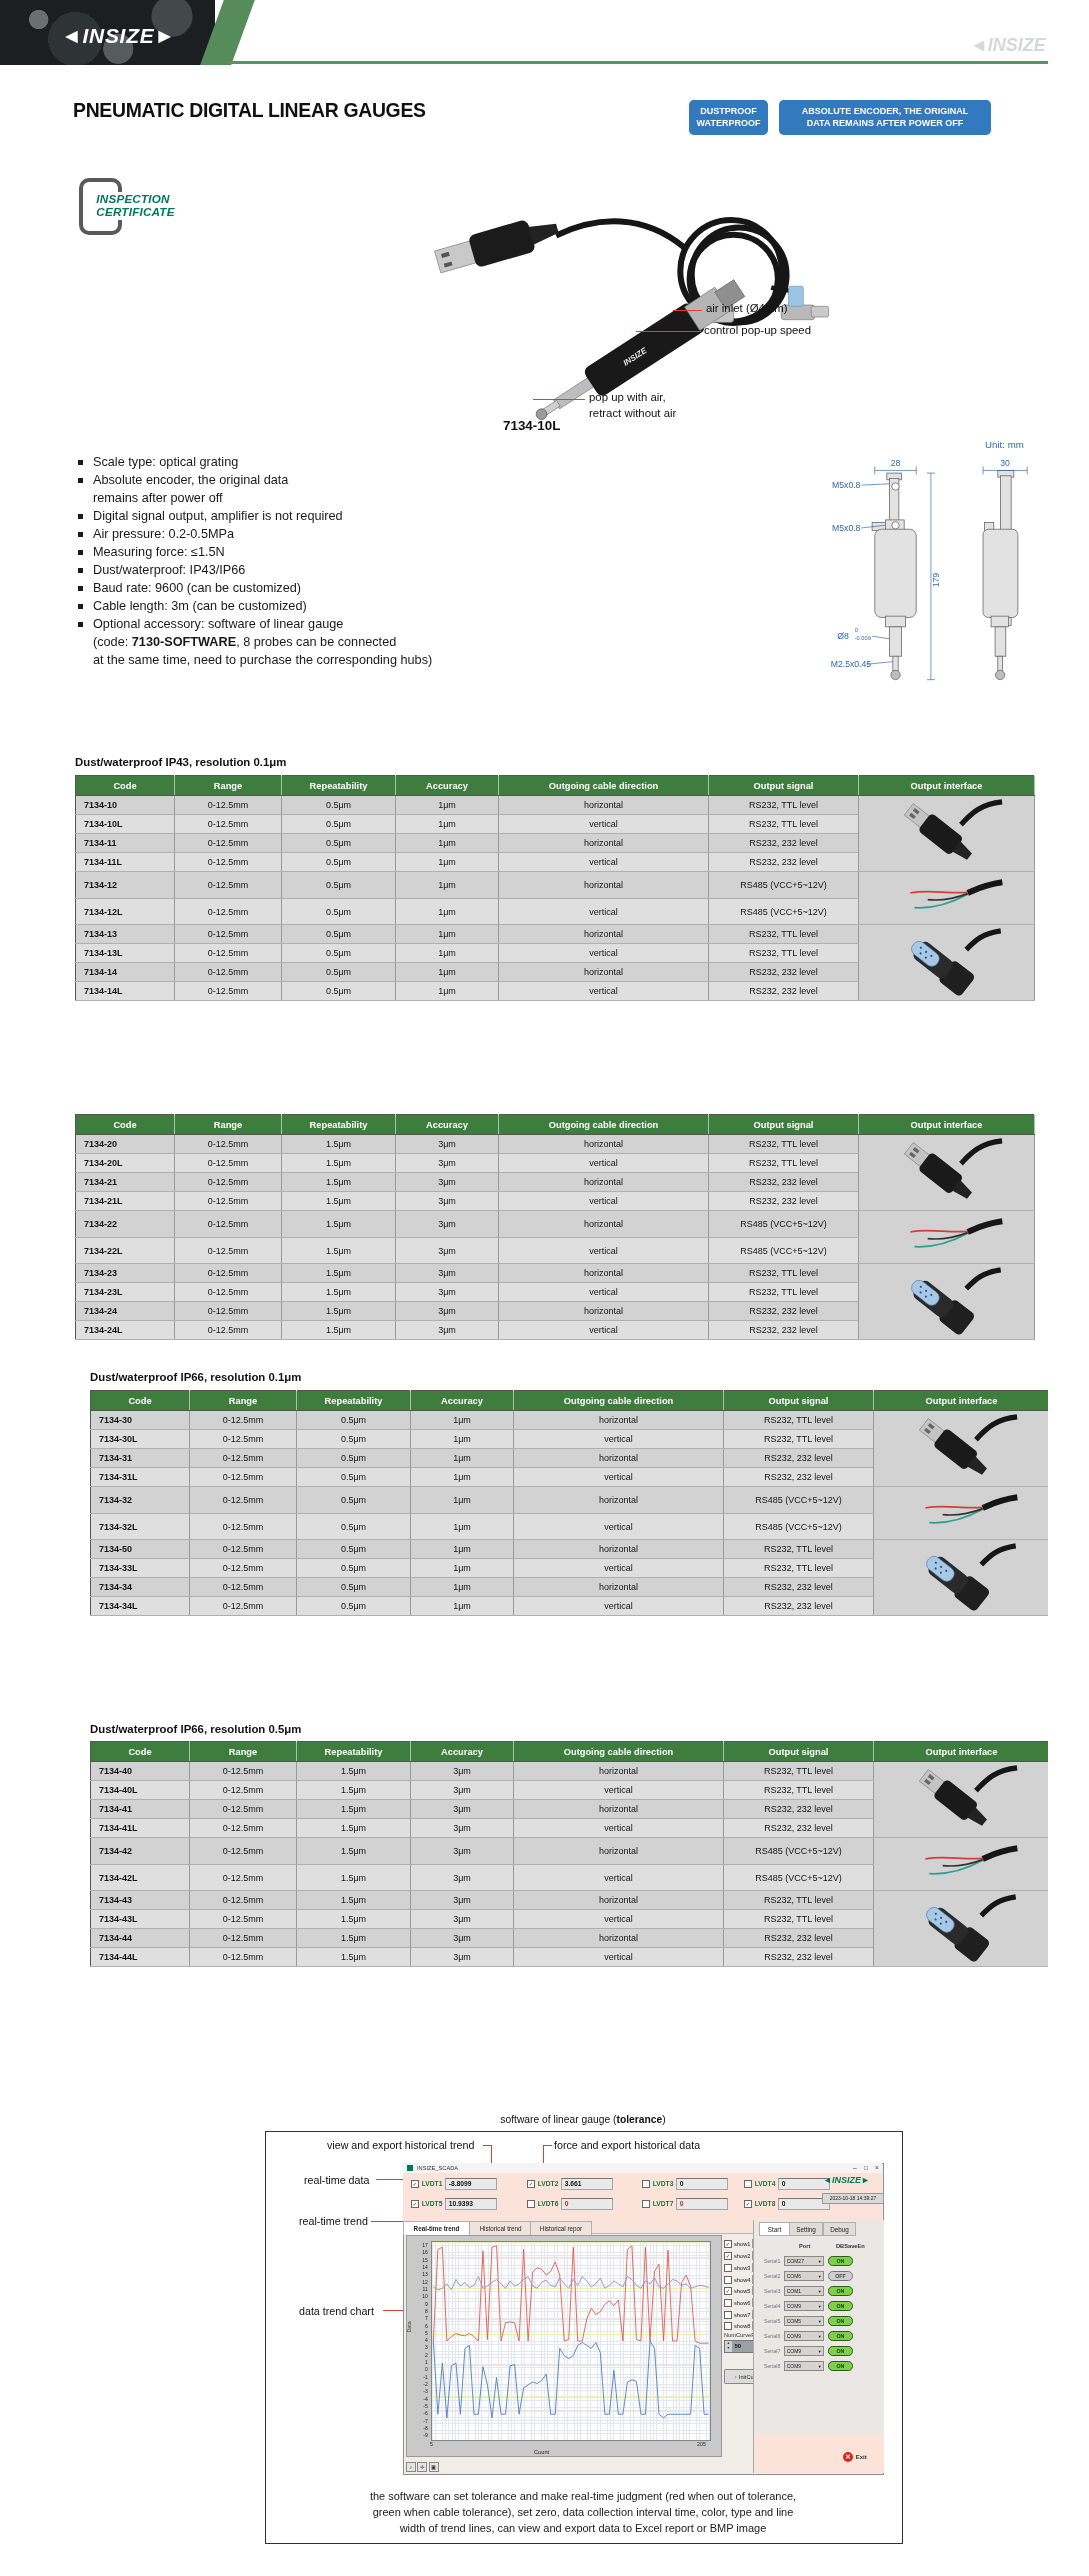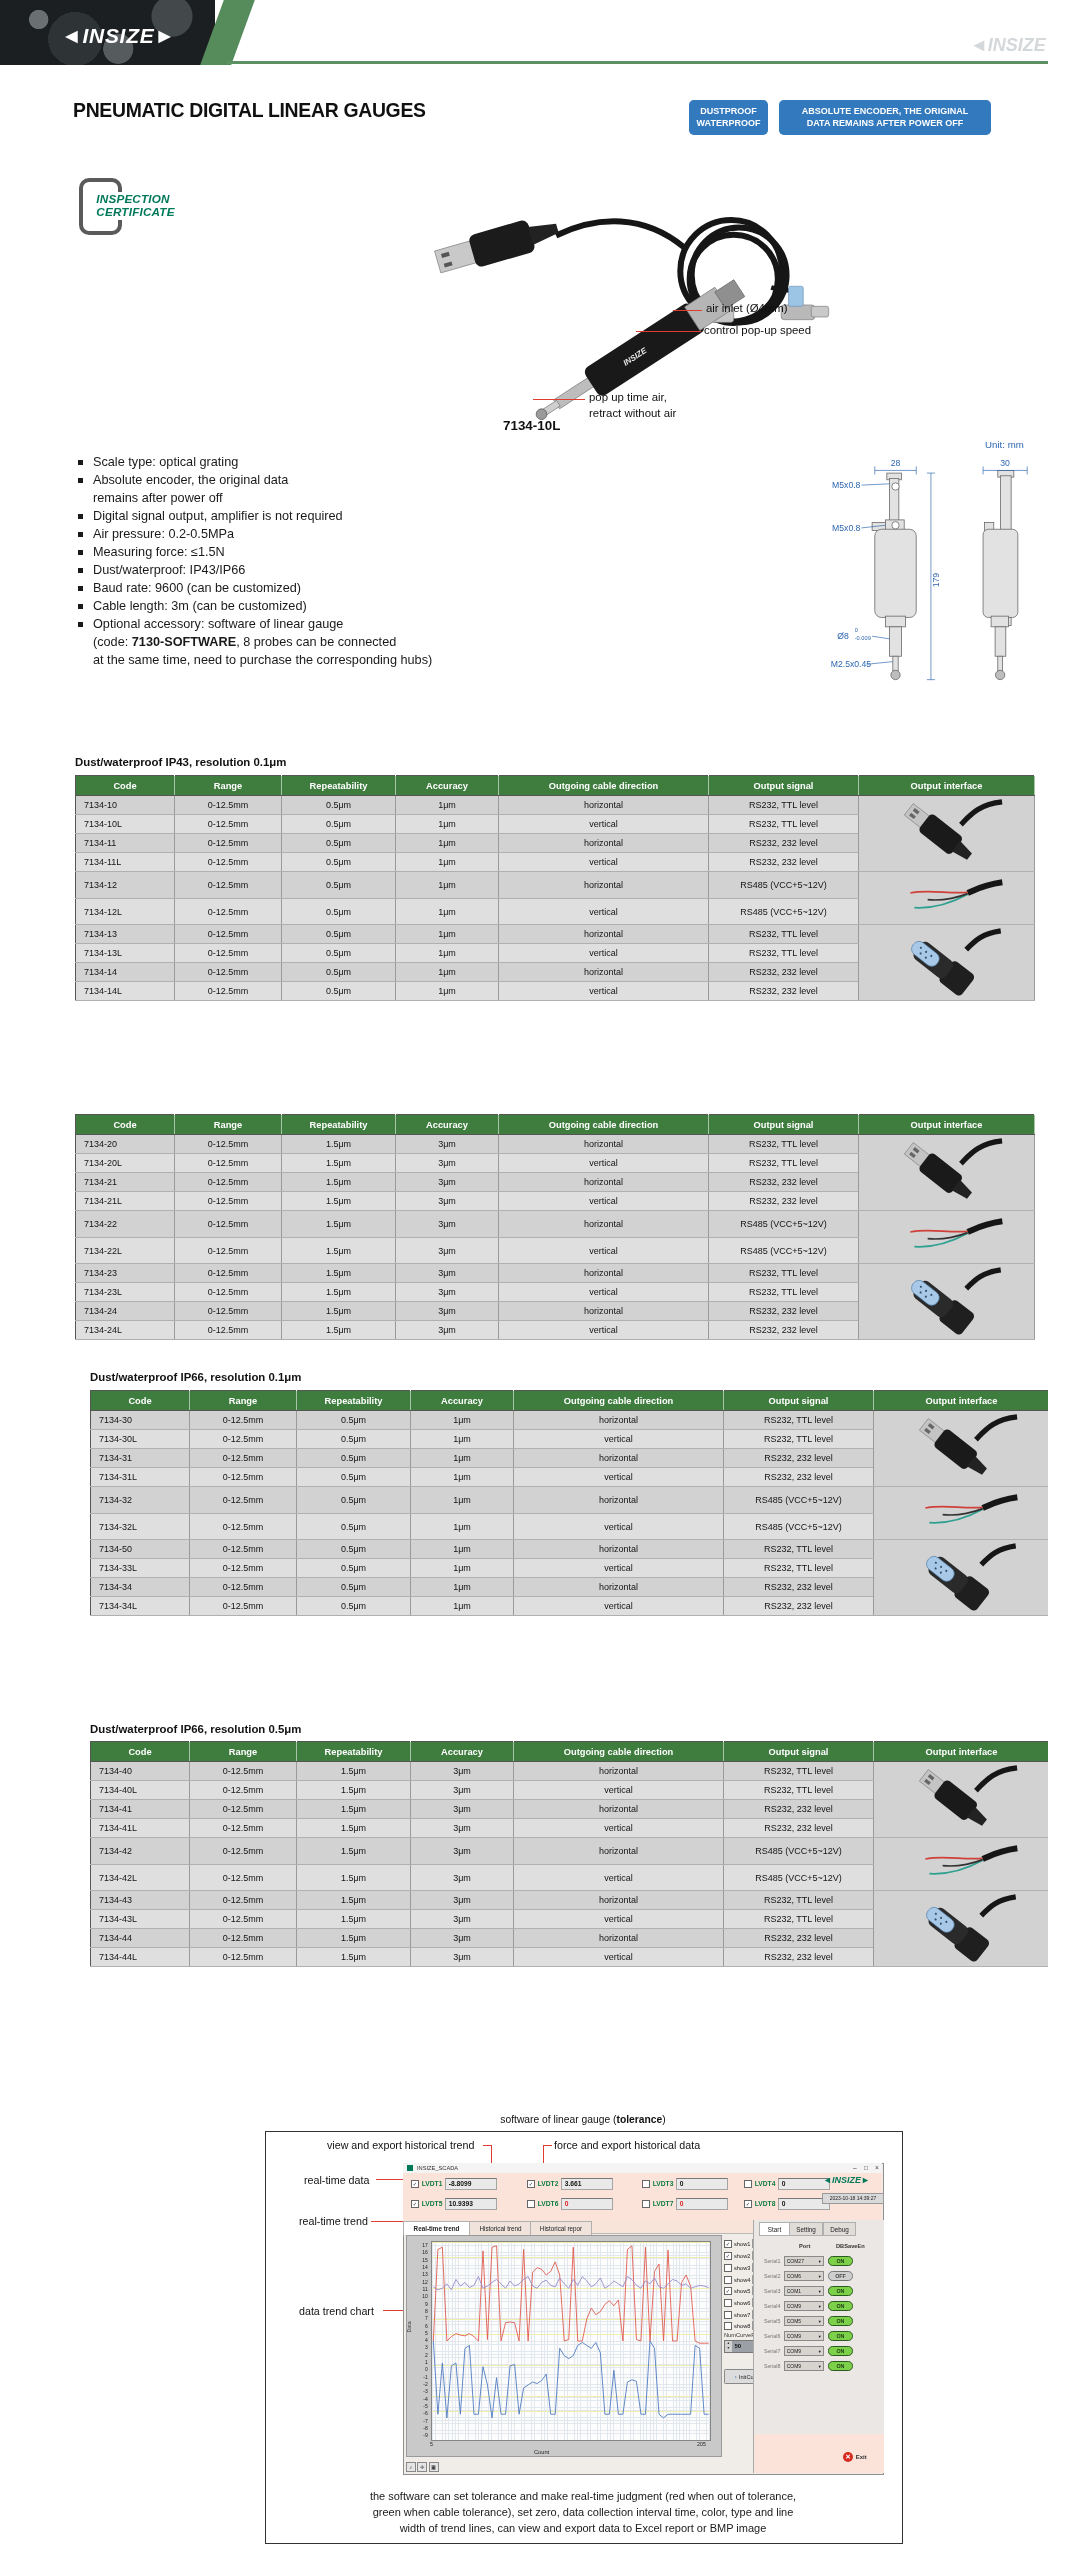--- a/index.html
+++ b/index.html
@@ -37,21 +37,21 @@
   
   #drawing-svg{left:828px;top:433px;}
   
   .tbl-title{position:absolute;font-size:11.4px;font-weight:bold;color:#111;}
   table.spec{position:absolute;border-collapse:collapse;table-layout:fixed;width:959px;
              border:1.3px solid #555;}
   table.spec th{background:#3f7d3f;color:#fff;font-size:9.3px;font-weight:bold;height:17.4px;
                 border-right:0.7px solid rgba(255,255,255,.55);border-bottom:1.3px solid #555;}
   table.spec td{height:16px;font-size:9px;color:#141414;text-align:center;
                 border-right:0.7px solid #9a9a9a;border-bottom:0.7px solid #b0b0b0;}
-  table.spec td.code{font-weight:normal;text-align:left;padding-left:8px;}
+  table.spec td.code{font-weight:bold;text-align:left;padding-left:8px;}
   table.spec tr.odd  td{background:#d2d2d2;}
   table.spec tr.even td{background:#dfdfdf;}
   table.spec tr.gsep td{border-top:1.3px solid #555;}
   table.spec td.iface{background:#d8d8d8;border-left:0.7px solid #9a9a9a;}
   
   #sw-heading{left:265px;top:2114px;width:636px;text-align:center;font-size:10.3px;color:#111;}
   #sw-box{left:265px;top:2131px;width:636px;height:411px;border:1px solid #333;background:#fff;}
   .sw-ann{font-size:10.7px;color:#111;}
   #sw-window{left:403px;top:2163px;width:479px;height:310px;border:0.7px solid #8f8f8f;background:#f0ede9;}
   #sw-titlebar{left:403px;top:2163px;width:479px;height:10px;background:#f4f4f4;border-bottom:0.7px solid #c9c9c9;}
@@ -174,21 +174,21 @@
       <rect x="505" y="218" width="34" height="30" fill="#8f8f8f" stroke="#666"></rect>
       <text x="352" y="238" font-size="12" font-style="italic" font-weight="bold" fill="#e8e8e8" text-anchor="middle">INSIZE</text>
     </g>
   </svg>
 
   <div class="abs ann-line" style="left:673px;top:310px;width:29px;height:1.3px;"></div>
   <div class="abs ann" style="left:706px;top:302px;">air inlet (Ø4mm)</div>
   <div class="abs ann-line" style="left:636px;top:331px;width:65px;height:1.3px;"></div>
   <div class="abs ann" style="left:704px;top:324px;">control pop-up speed</div>
   <div class="abs ann-line" style="left:533px;top:399px;width:52px;height:1.3px;"></div>
-  <div class="abs ann" style="left:589px;top:391px;">pop up time air,</div>
+  <div class="abs ann" style="left:589px;top:391px;">pop up with air,</div>
   <div class="abs ann" style="left:589px;top:407px;">retract without air</div>
   <div id="model-label" class="abs">7134-10L</div>
 
   <div id="features" class="abs">
       <div class="feat-line"><span class="sq"></span>Scale type: optical grating</div>
       <div class="feat-line"><span class="sq"></span>Absolute encoder, the original data</div>
       <div class="feat-line">remains after power off</div>
       <div class="feat-line"><span class="sq"></span>Digital signal output, amplifier is not required</div>
       <div class="feat-line"><span class="sq"></span>Air pressure: 0.2-0.5MPa</div>
       <div class="feat-line"><span class="sq"></span>Measuring force: ≤1.5N</div>

